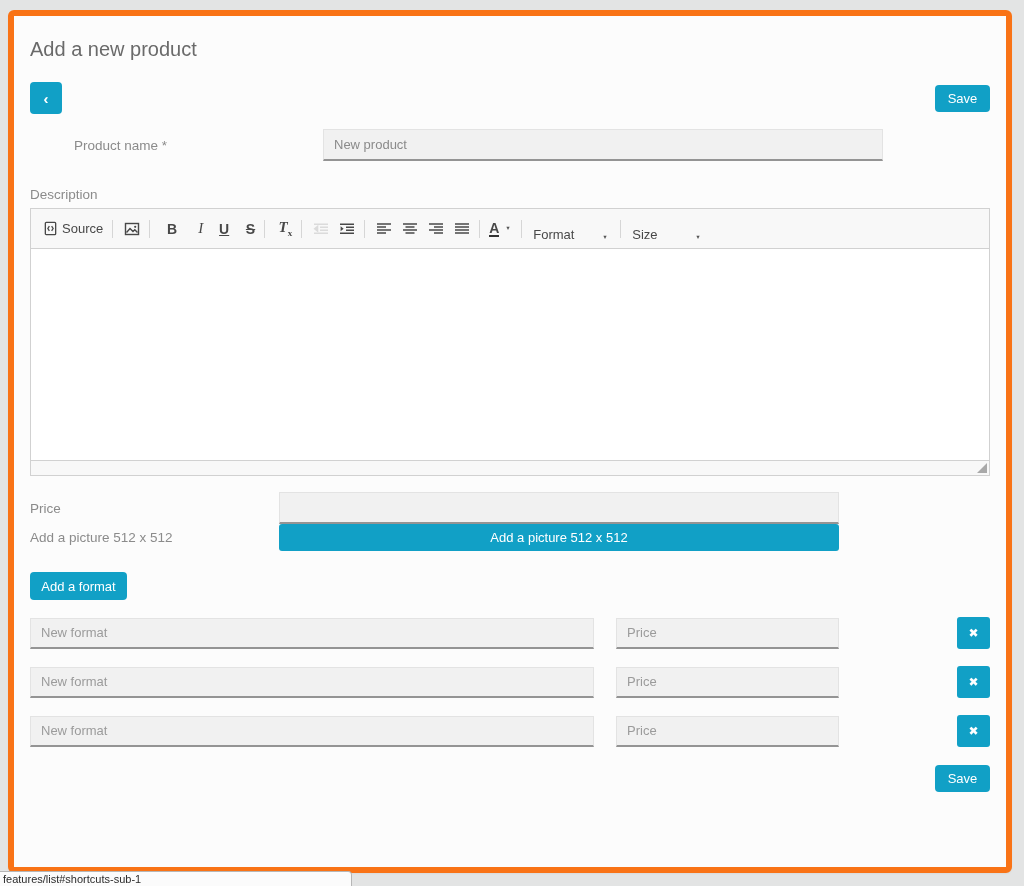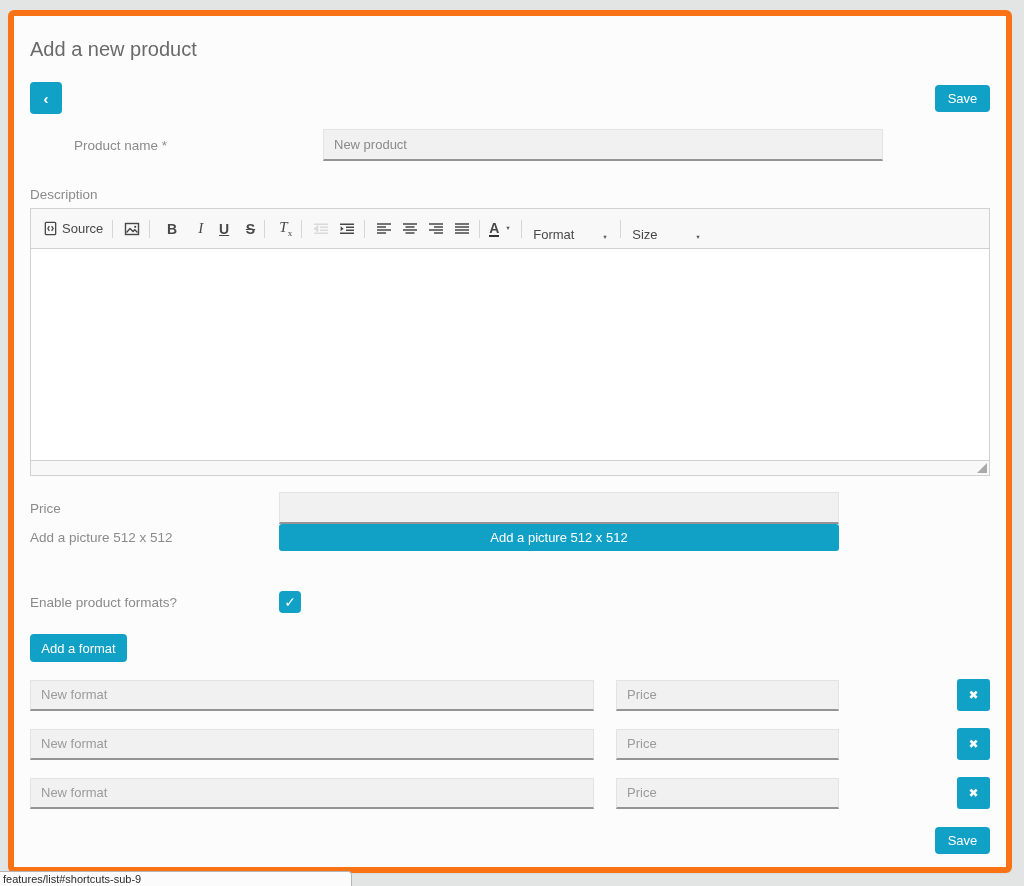--- a/index.html
+++ b/index.html
@@ -53,21 +53,21 @@
   .ed-btn {
     display:inline-flex; align-items:center; justify-content:flex-end;
     min-width:26px; height:26px; padding:0 4px; background:transparent; border:none;
     color:#484848; font-family:inherit; font-size:13px; cursor:pointer; border-radius:2px;
   }
   .ed-sep { width:1px; height:18px; background:#d6d6d6; margin:0 5px; }
   .glyph-b { font-weight:bold; font-size:14px; }
   .glyph-i { font-style:italic; font-family:"Liberation Serif", serif; font-size:15px; }
   .glyph-u { text-decoration:underline; font-size:14px; font-weight:bold; }
   .glyph-s { text-decoration:line-through; font-size:14px; font-weight:bold; }
-  .glyph-tx { font-style:italic; font-family:"Liberation Serif", serif; font-size:15px; font-weight:normal; }
+  .glyph-tx { font-style:italic; font-family:"Liberation Serif", serif; font-size:15px; font-weight:bold; }
   .glyph-tx sub { font-size:9px; font-style:normal; }
   .color-a { font-weight:bold; font-size:14px; border-bottom:2px solid #333; line-height:14px; }
   .dd-arrow { font-size:8px; color:#565656; margin-left:5px; }
   .ed-dropdown { display:inline-flex; align-items:flex-end; gap:12px; padding:0 6px; }
   .ed-dropdown .dd-label { font-size:13px; color:#484848; }
   .dd-format { width:88px; justify-content:space-between; }
   .dd-size { width:82px; justify-content:space-between; }
   .disabled svg { opacity:0.45; }
 
   .ed-content { height:211px; background:#fff; outline:none; padding:6px 8px; font-size:13px; color:#333; }
@@ -246,26 +246,20 @@
   <div class="form-row row-price">
     <div class="form-label">Price</div>
     <input class="text-input" type="text" value="" style="">
   </div>
 
   <div class="form-row row-picture">
     <div class="form-label">Add a picture 512 x 512</div>
     <button class="btn picture-btn">Add a picture 512 x 512</button>
   </div>
 
-  <div class="form-row row-checkbox">
-    <div class="form-label">Enable product formats?</div>
-    <div class="checkbox" role="checkbox" aria-checked="true">
-      <span>✓</span>
-    </div>
-  </div>
 
   <button class="btn add-format-btn">Add a format</button>
 
   <div class="format-row">
     <input class="text-input fmt-name" type="text" placeholder="New format" style="">
     <input class="text-input fmt-price" type="text" placeholder="Price" style="">
     <button class="btn remove-btn">
       <span>✖</span>
     </button>
   </div>
@@ -285,13 +279,13 @@
       <span>✖</span>
     </button>
   </div>
 
   <div class="bottom-save-row">
     <button class="btn save-btn">Save</button>
   </div>
 
 </div>
 
-<div class="status-tooltip">features/list#shortcuts-sub-9</div>
+<div class="status-tooltip">features/list#shortcuts-sub-1</div>
 
 </body></html>

